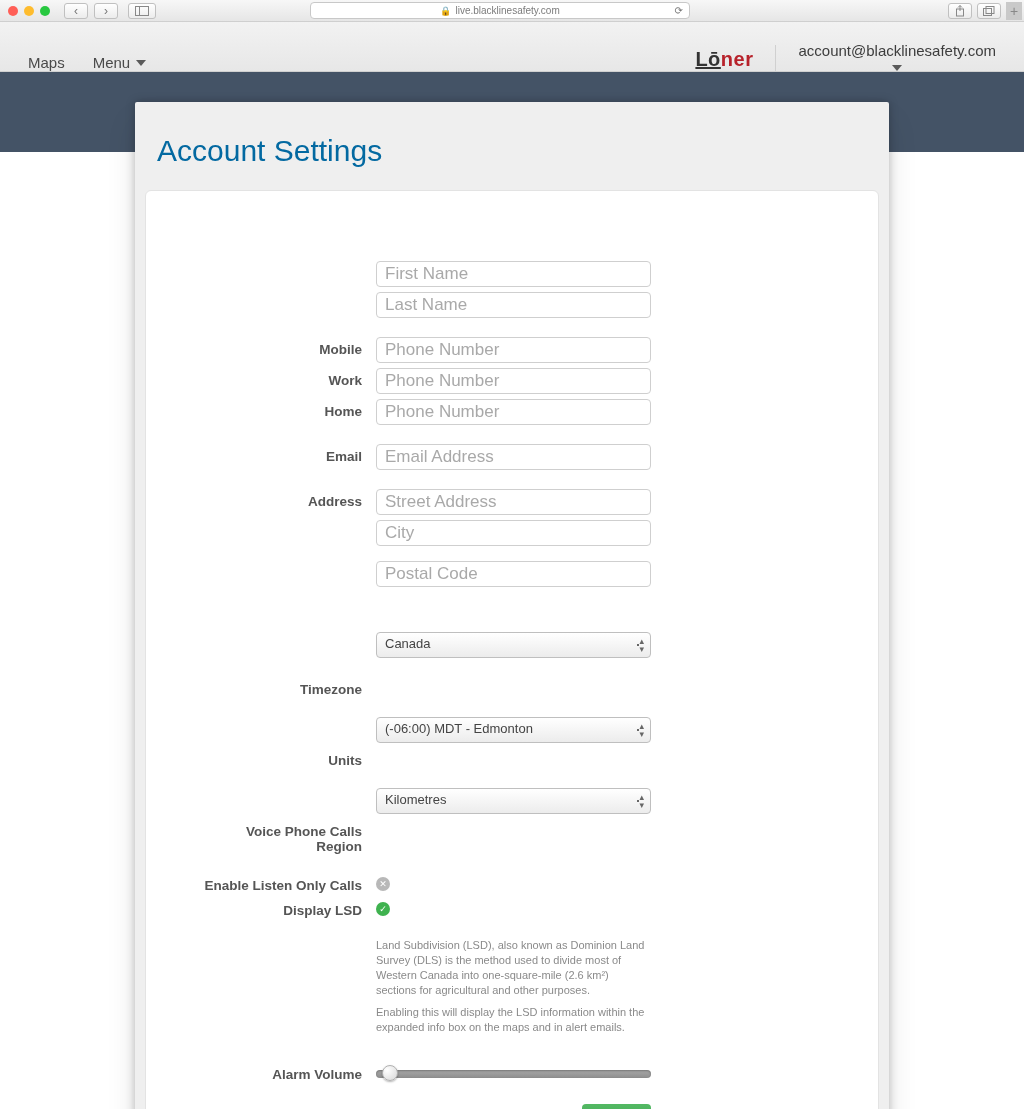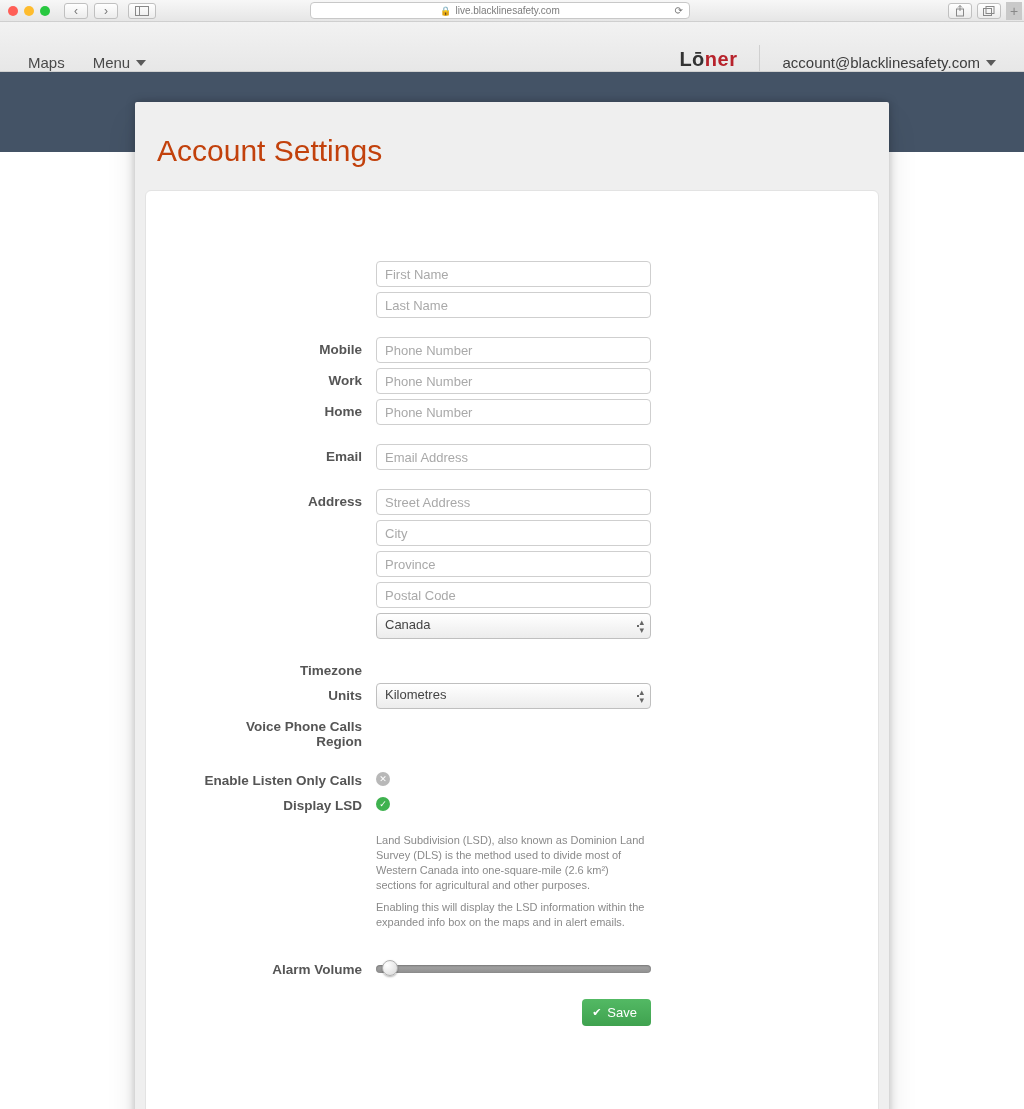--- a/index.html
+++ b/index.html
@@ -47,24 +47,24 @@
     border-bottom: 1px solid #d0d0d0;
     display: flex; align-items: flex-end;
     padding: 0 28px;
     font-size: 15px; color: #4a4a4a;
   }
   .app-header .menu-item { margin-right: 28px; cursor: pointer; display:flex; align-items:center; gap:6px;}
   .app-header .spacer { flex: 1; }
   .logo {
     font-weight: 700; font-size: 20px; letter-spacing: 0.5px;
   }
-  .logo .lo { color: #333; }
+  .logo .lo { color: #333; text-decoration: underline; }
   .logo .ner { color: #b7222b; }
   .vsep { width:1px; height: 26px; background:#d0d0d0; margin: 0 22px; }
-  .acct { display:flex; align-items:center; gap:6px; cursor:pointer; color:#3d3d3d;}
+  .acct { display:flex; align-items:center; gap:6px; cursor:pointer; color:#3d3d3d;flex-direction:column;}
   .caret-down {
     width: 0; height: 0; border-left: 5px solid transparent; border-right:5px solid transparent;
     border-top: 6px solid #5a5a5a; display:inline-block;
   }
   
   .banner {
     height: 80px; background: #445366;
   }
   .page-wrap {
     position: relative;
@@ -72,43 +72,43 @@
     display:flex; justify-content:center;
   }
   .card {
     width: 754px;
     background: #efefef;
     box-shadow: 0 0 10px rgba(0,0,0,0.25), 0 20px 30px rgba(0,0,0,0.1);
     border-radius: 2px;
     padding: 10px 10px 2px 10px;
   }
   .card h1 {
-    font-weight: 300; color: #c2410c; font-size: 30px; margin: 22px 0 22px 12px;
+    font-weight: 300; color: #0369a1; font-size: 30px; margin: 22px 0 22px 12px;
   }
   .inner {
     background: #fff; border: 1px solid #e3e3e3; border-radius: 6px;
     padding: 70px 50px 120px 50px;
   }
   
   .row { display:flex; align-items:flex-start; margin-bottom: 5px; }
   .row .lbl { width: 180px; text-align: right; padding-right: 14px; padding-top: 5px; color:#555; font-weight:600; font-size: 13.5px;}
   .row .ctl { width: 275px; }
   .gap { height: 14px; }
   input.txt {
     width: 275px; height: 26px;
     border: 1px solid #cfcfcf; border-radius: 4px;
-    padding: 2px 8px; font-size: 13px; color:#333;
+    padding: 2px 8px; font-size: 17px; color:#333;
   }
   input.txt::placeholder { color: #a9a9a9; }
   .select {
     width: 275px; height: 26px;
     border: 1px solid #bfbfbf; border-radius: 4px;
     background: linear-gradient(#ffffff,#ececec);
     padding: 3px 24px 3px 8px; font-size: 13px; color:#444;
-    position: relative; cursor: pointer;
+    position: relative; cursor: pointer; margin-top: 40px;
   }
   .select::after {
     content:""; position:absolute; right:8px; top:5px; width:8px; height:14px;
     background:
       linear-gradient(#666,#666) center/2px 2px no-repeat;
   }
   .select .updown {
     position:absolute; right:6px; top:4px; font-size:9px; line-height:8px; color:#666;
   }
   .toggle {
@@ -252,23 +252,20 @@
         <div class="ctl"><input class="txt" placeholder="Street Address" style=""></div>
       </div>
       <div class="row">
           <div class="lbl"></div>
           <div class="ctl">
         <input class="txt" placeholder="City" style="">
       </div>
         </div>
       <div class="row">
           <div class="lbl"></div>
-          <div class="ctl">
-        <input class="txt" placeholder="Province" style="">
-      </div>
         </div>
       <div class="row">
           <div class="lbl"></div>
           <div class="ctl">
         <input class="txt" placeholder="Postal Code" style="">
       </div>
         </div>
       <div class="row">
           <div class="lbl"></div>
           <div class="ctl">
@@ -276,20 +273,26 @@
           <span>Canada</span>
           <span class="updown">▴<br>▾</span>
         </div>
       </div>
         </div>
 
       <div class="gap"></div>
 
       <div class="row">
         <div class="lbl">Timezone</div>
+        <div class="ctl">
+            <div class="select">
+          <span>(-06:00) MDT - Edmonton</span>
+          <span class="updown">▴<br>▾</span>
+        </div>
+          </div>
       </div>
       <div class="row">
         <div class="lbl">Units</div>
         <div class="ctl">
             <div class="select">
           <span>Kilometres</span>
           <span class="updown">▴<br>▾</span>
         </div>
           </div>
       </div>

